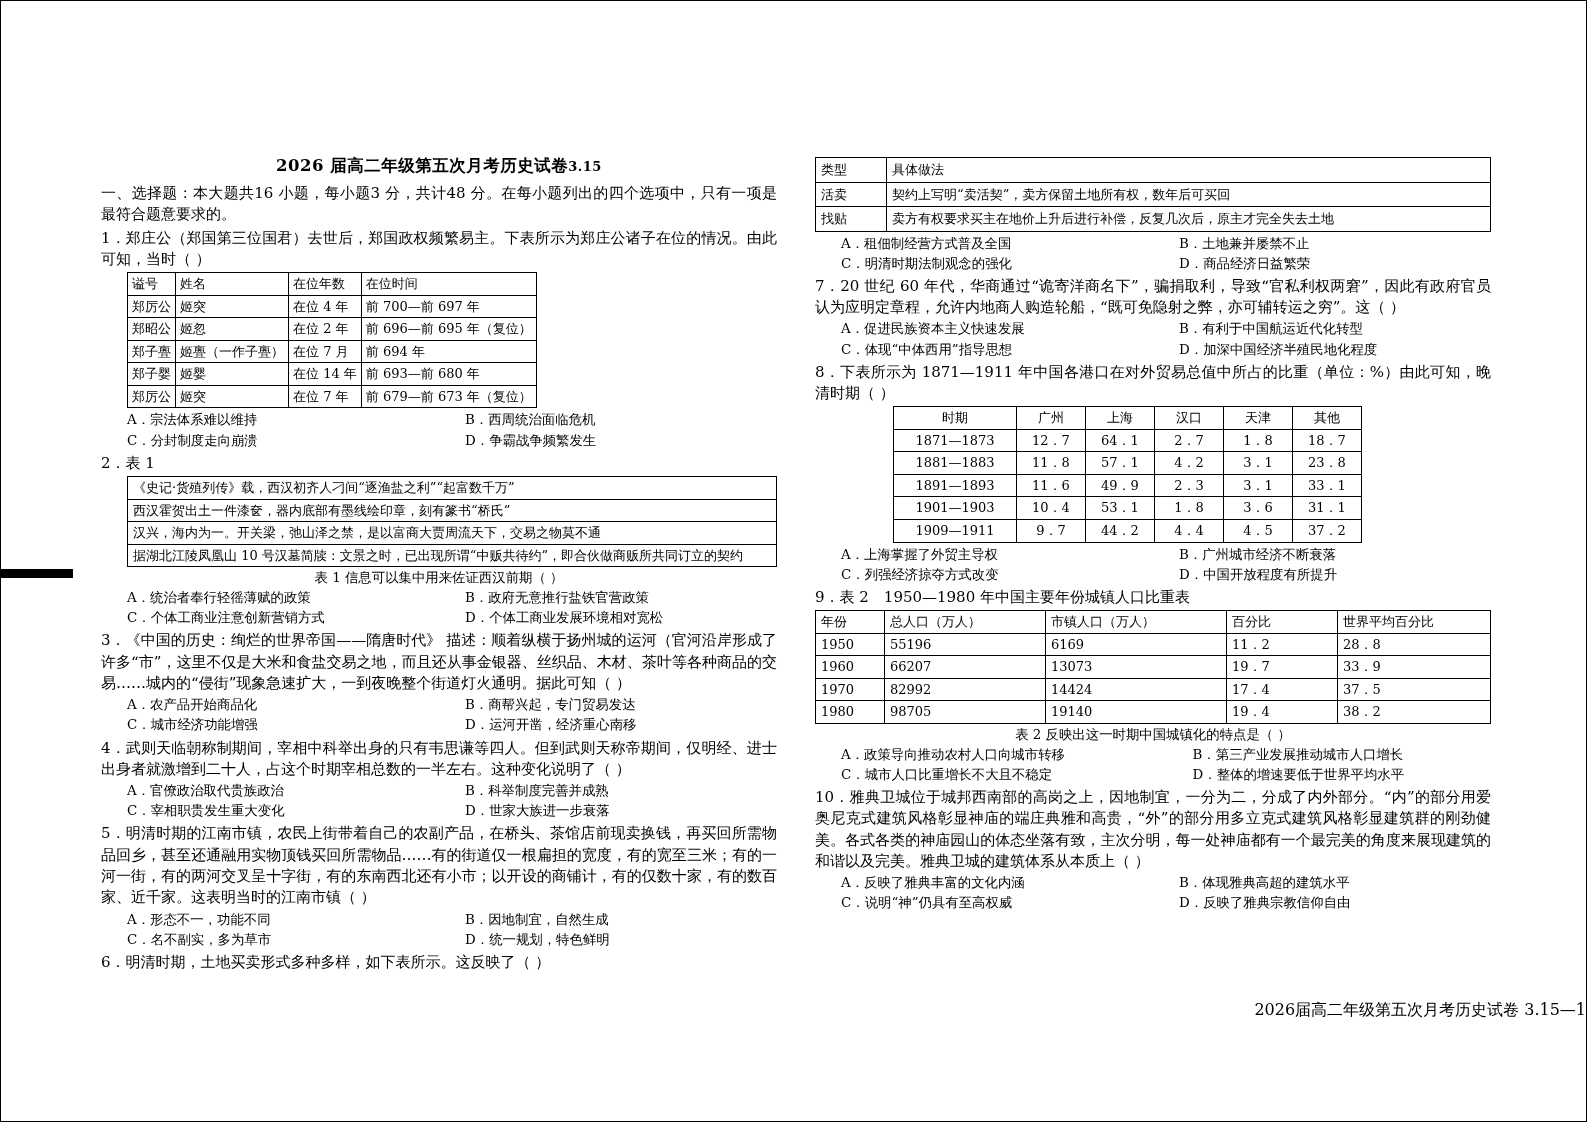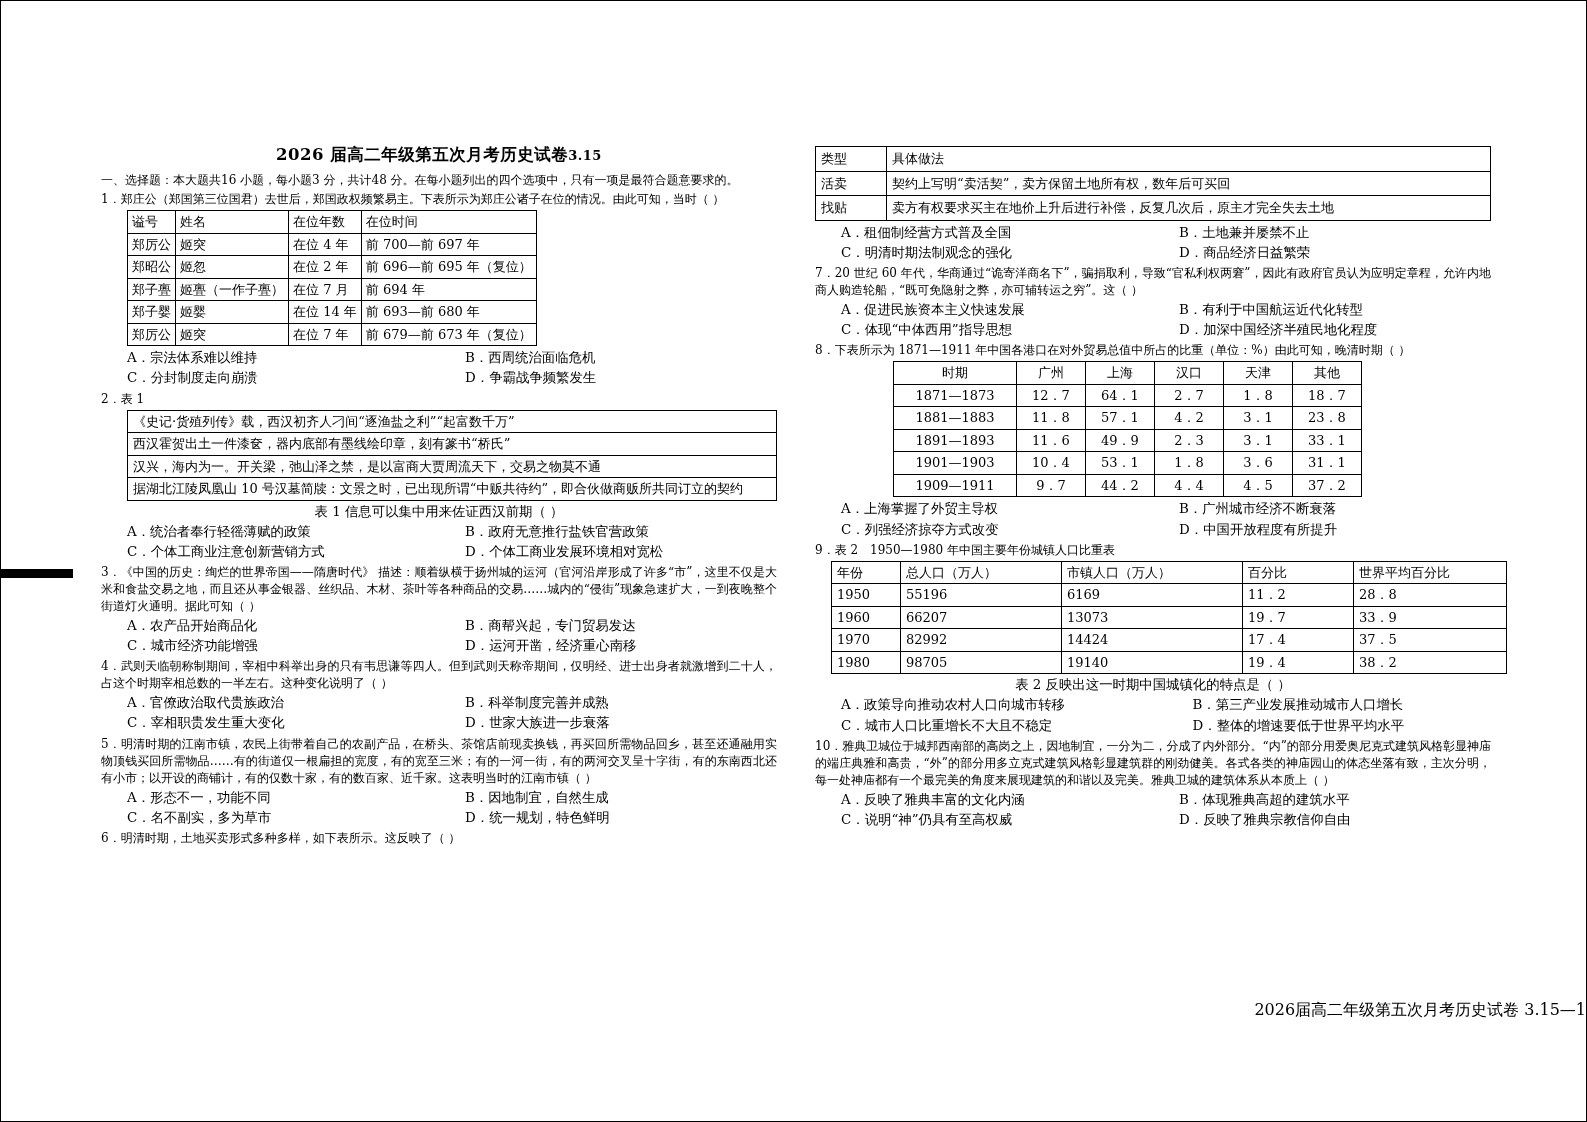--- a/index.html
+++ b/index.html
@@ -12,36 +12,36 @@
     overflow:hidden;
   }
   .page{
     position:absolute;
     left:0;top:0;width:1587px;height:1122px;
     box-sizing:border-box;
     border:1px solid #000;
   }
   .inner{
     position:absolute;
-    left:100px;top:143px;
+    left:100px;top:154px;
     width:1390px;
     height:850px;
   }
   .cols{display:flex;gap:38px;}
   .col{width:676px;}
   .title{
     text-align:center;
     font-weight:bold;
     font-size:16.5px;
     margin-bottom:6px;
     letter-spacing:.5px;
   }
   .title .sub{font-size:13px;font-weight:bold;}
   p{margin:0 0 1px 0;}
-  .para{font-size:12px;line-height:1.42;text-align:justify;}
+  .para{font-size:15px;line-height:1.42;text-align:justify;}
   .opts{display:flex;font-size:13.4px;line-height:1.5;}
   .opt{width:50%;padding-left:26px;box-sizing:border-box;}
   .opt.wide{width:52%;}
   .opt.narrow{width:48%;}
   table{border-collapse:collapse;font-size:13px;margin:2px 0 2px 26px;}
   table td,table th{border:1px solid #000;padding:2px 5px;font-weight:normal;text-align:left;line-height:1.35;}
   table.center td{text-align:center;}
   .tbl-full{width:calc(100% - 26px);}
   .caption{font-size:13.4px;text-align:center;margin:1px 0 1px 0;}
   .blackbar{
@@ -275,21 +275,21 @@
         <div class="opts">
           <div class="opt">A．上海掌握了外贸主导权</div>
           <div class="opt">B．广州城市经济不断衰落</div>
         </div>
         <div class="opts">
           <div class="opt">C．列强经济掠夺方式改变</div>
           <div class="opt">D．中国开放程度有所提升</div>
         </div>
 
         <p class="para q">9．表 2　1950—1980 年中国主要年份城镇人口比重表</p>
-        <table class="tbl-full" style="margin-left:16px;width:100%;padding-left:33px;">
+        <table class="tbl-full" style="margin-left:0;width:100%;padding-left:33px;">
           <tbody>
             <tr>
               <td style="width:58px">年份</td>
               <td style="width:150px">总人口（万人）</td>
               <td style="width:170px">市镇人口（万人）</td>
               <td style="width:100px">百分比</td>
               <td>世界平均百分比</td>
             </tr>
             <tr>
               <td>1950</td>

